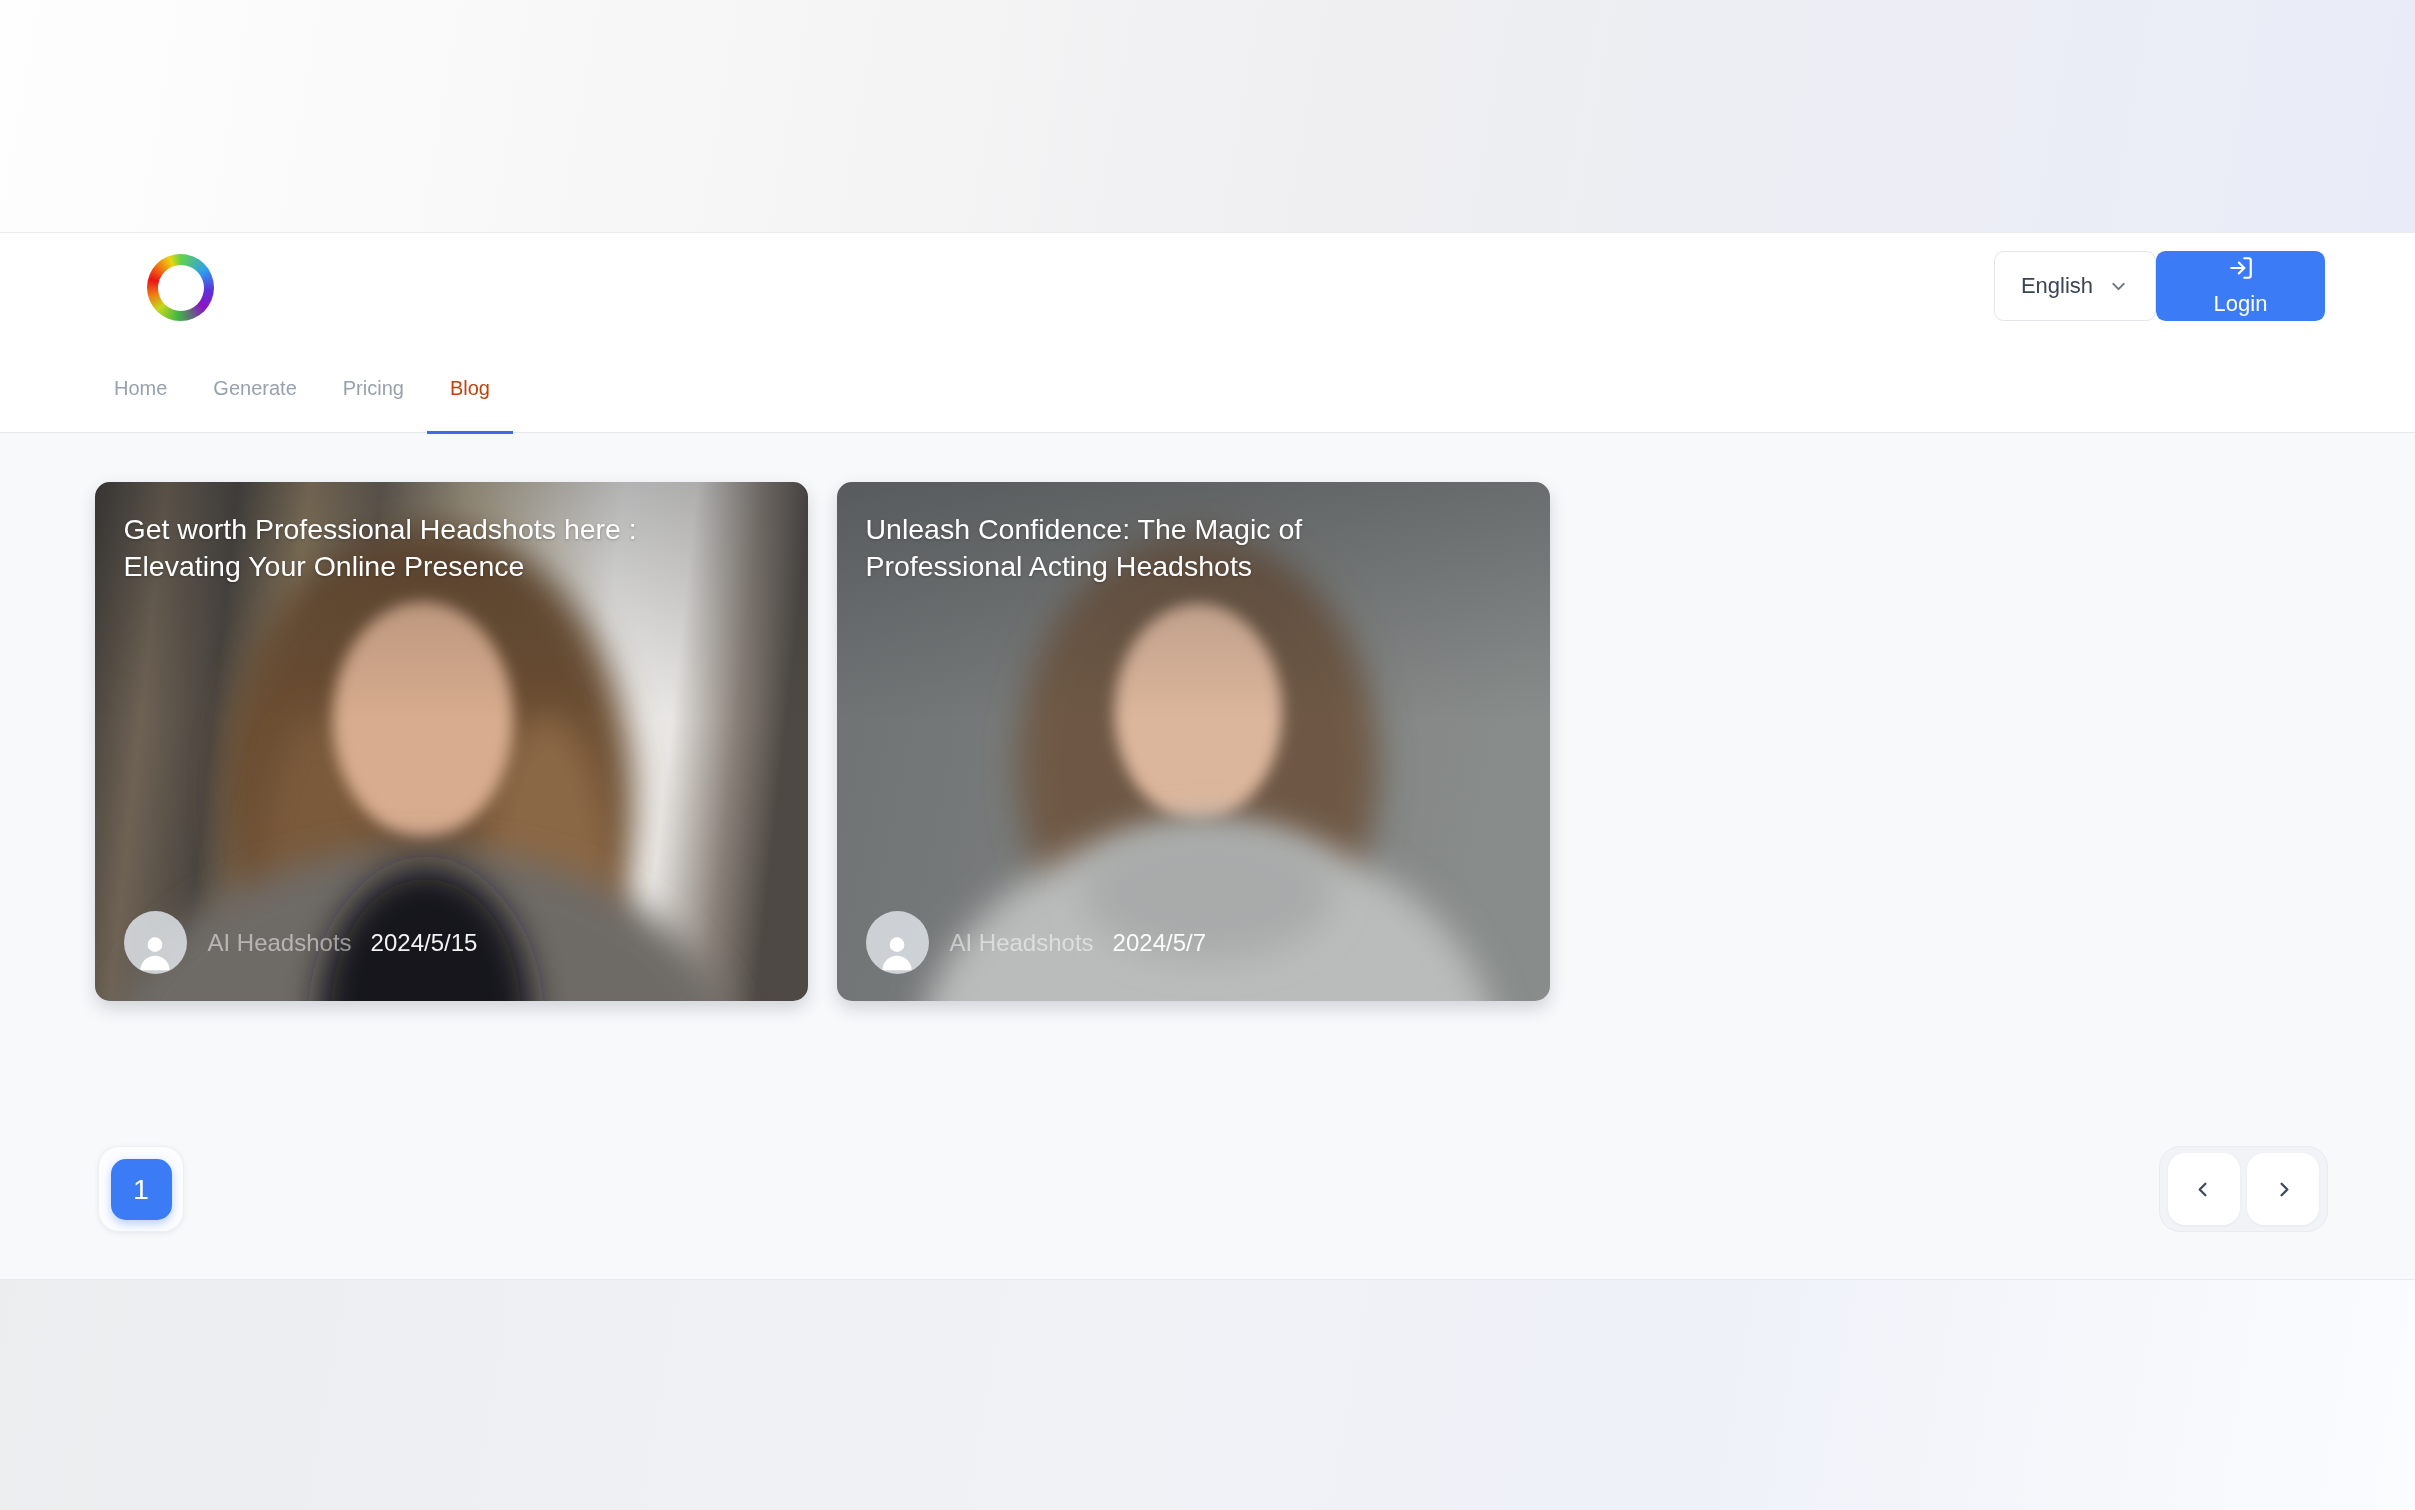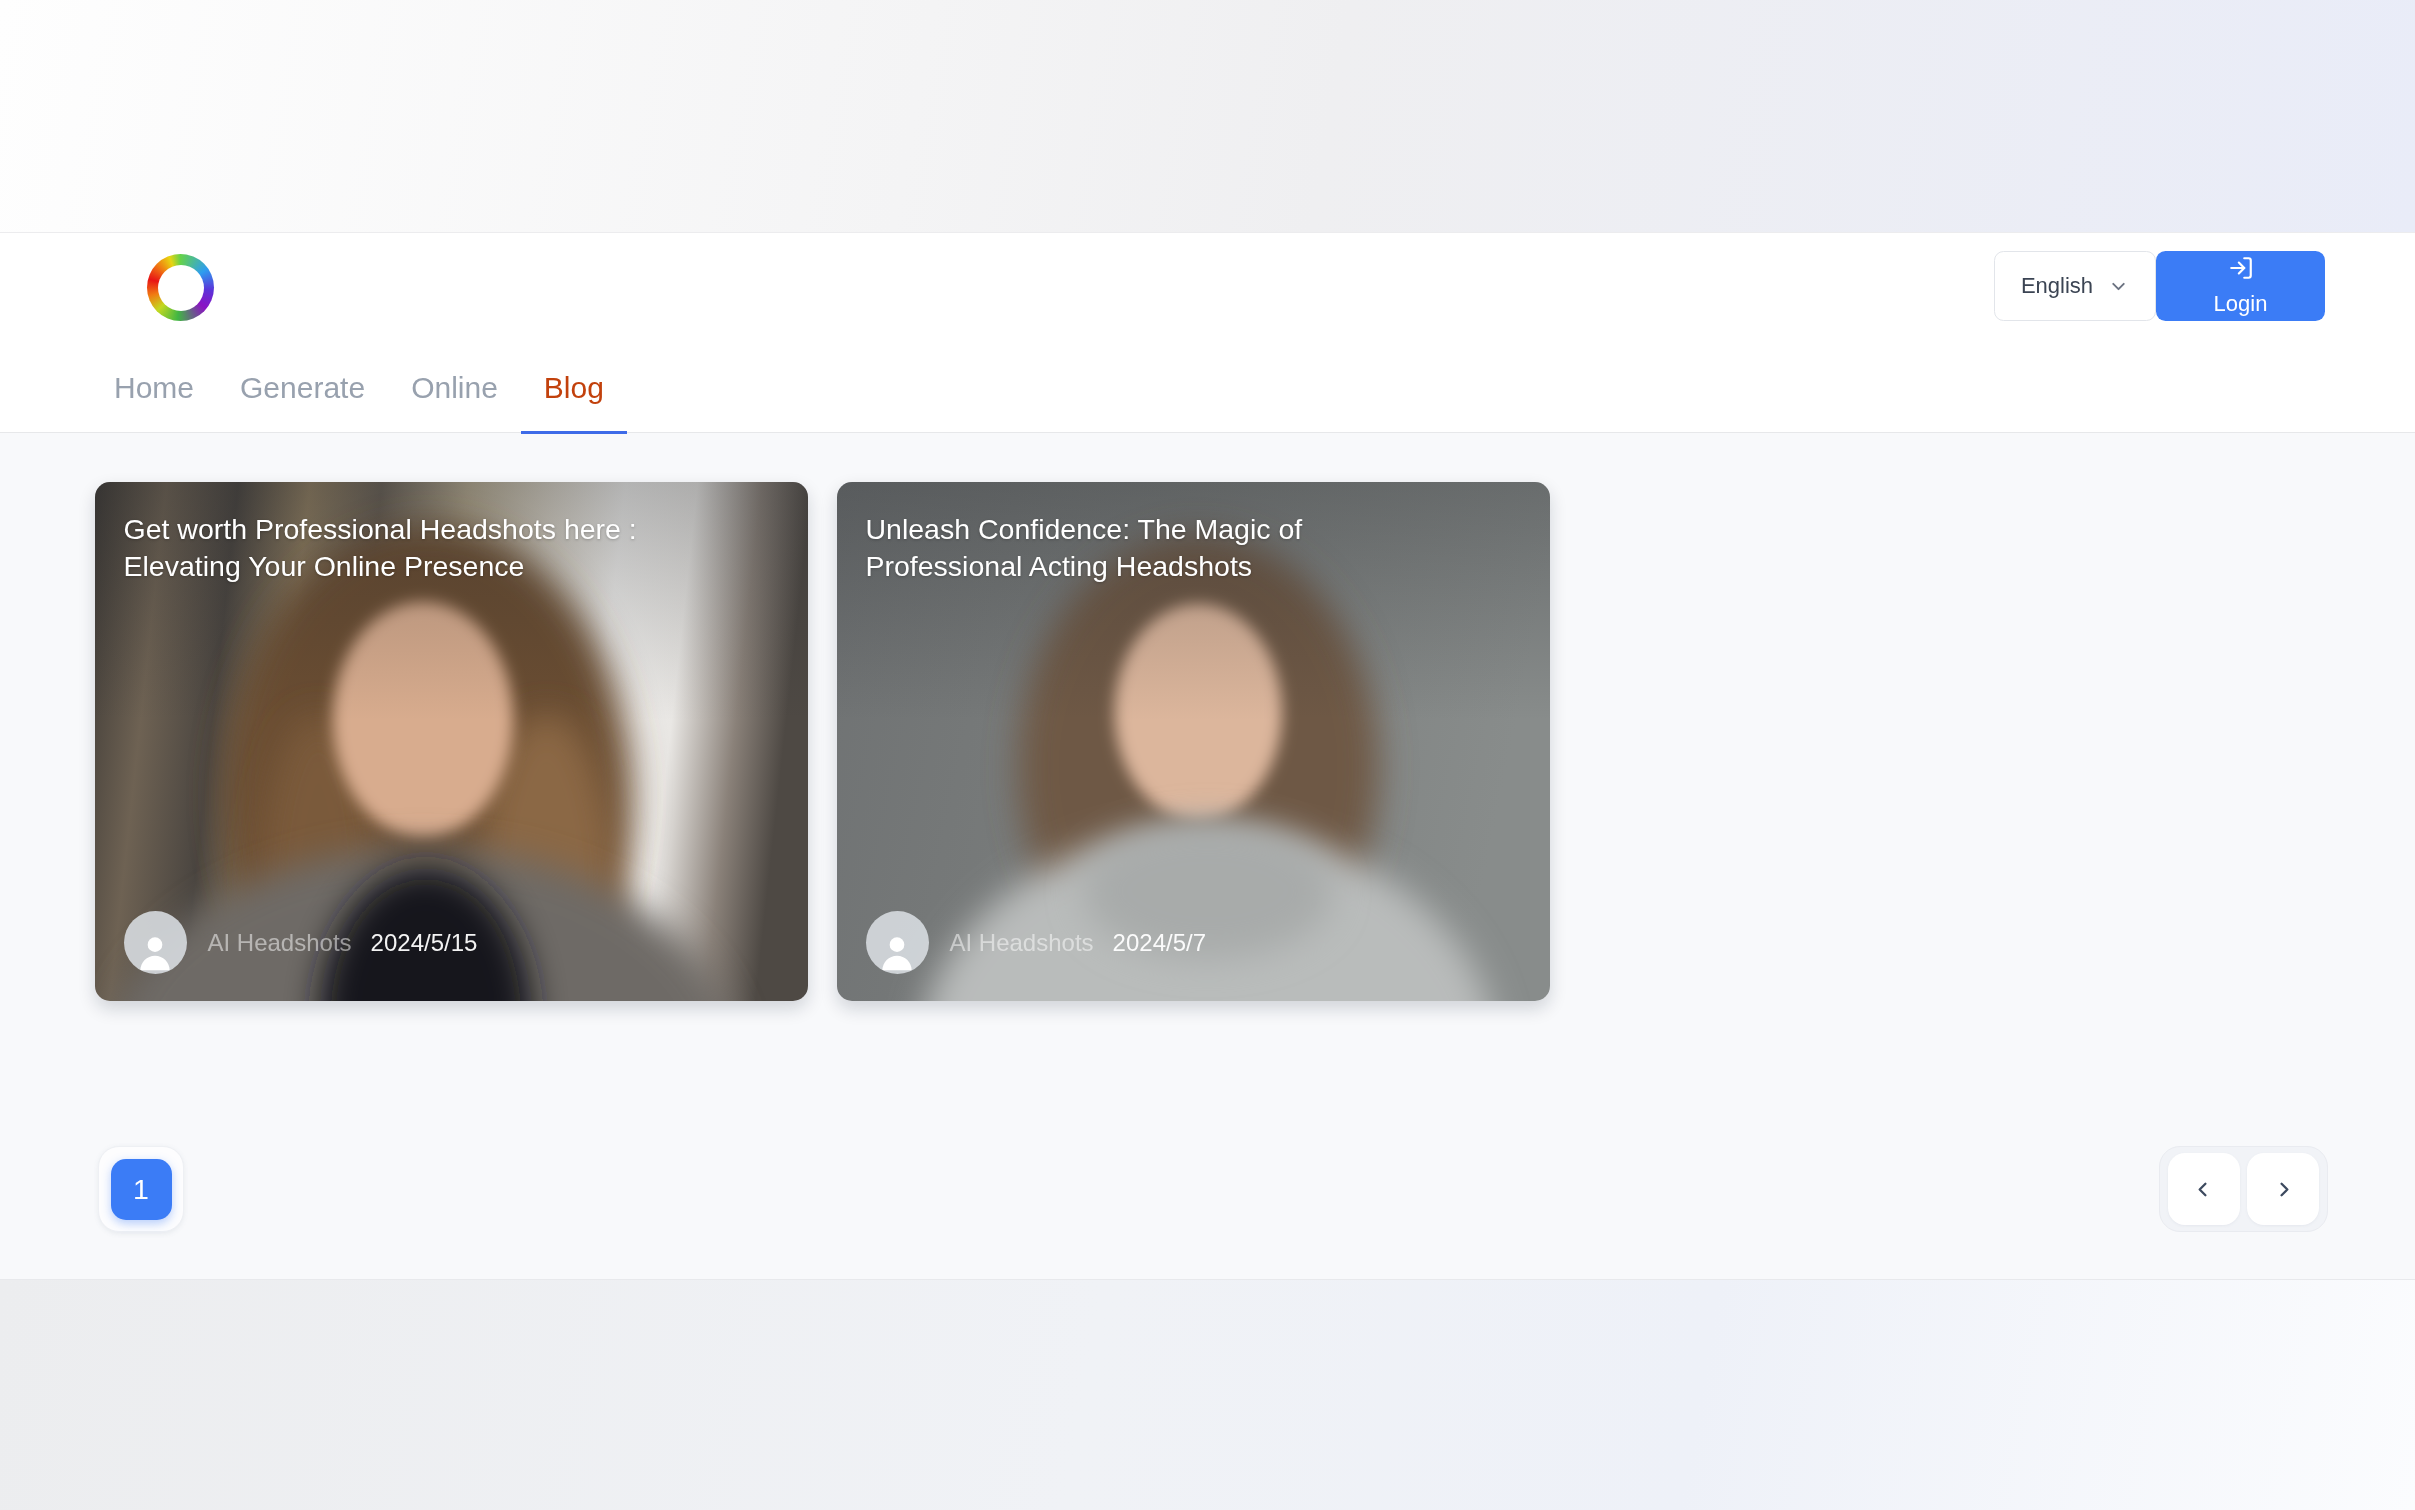--- a/index.html
+++ b/index.html
@@ -38,21 +38,21 @@
     width:169px; height:70px; background:#3B7CF6; border:none; border-radius:9.5px;
     display:flex; align-items:center; justify-content:center; gap:10.5px;
     font-size:22px; font-weight:500; color:#FFFFFF; cursor:pointer;
     font-family:"Liberation Sans", sans-serif;
     flex-direction:column;
   }
   .main-nav{
     position:absolute; left:91px; bottom:-1.9px; display:flex; height:88px;
   }
   .nav-item{
-    display:flex; align-items:center; padding:0 23px; font-size:30px; color:#98A1AE;
+    display:flex; align-items:center; padding:0 23px; font-size:20px; color:#98A1AE;
     cursor:pointer; border-bottom:3.8px solid transparent;
   }
   .nav-item.active{ color:#c2410c; font-weight:500; border-bottom-color:#3E6BE8;text-align:right; }
 
   
   .content{ position:absolute; left:0; top:433px; width:2416px; height:846px; }
   .cards-row{ display:flex; gap:29px; padding:49px 0 0 95px; }
   .blog-card{
     position:relative; width:713px; height:519px; border-radius:15px; overflow:hidden;
     box-shadow:0 7.6px 17px rgba(15,23,42,.16); cursor:pointer; flex:none;
@@ -133,21 +133,21 @@
           <line x1="15" y1="12" x2="3" y2="12"></line>
         </g>
       </svg>
       <span>Login</span>
     </button>
   </div>
 
   <nav class="main-nav">
     <div class="nav-item">Home</div>
     <div class="nav-item">Generate</div>
-    <div class="nav-item">Online</div>
+    <div class="nav-item">Pricing</div>
     <div class="nav-item active">Blog</div>
   </nav>
 </header>
 
 <main class="content">
   <div class="cards-row">
 
     <article class="blog-card">
       <svg class="card-photo" viewBox="0 0 750 546" preserveAspectRatio="xMidYMid slice">
         <defs>

